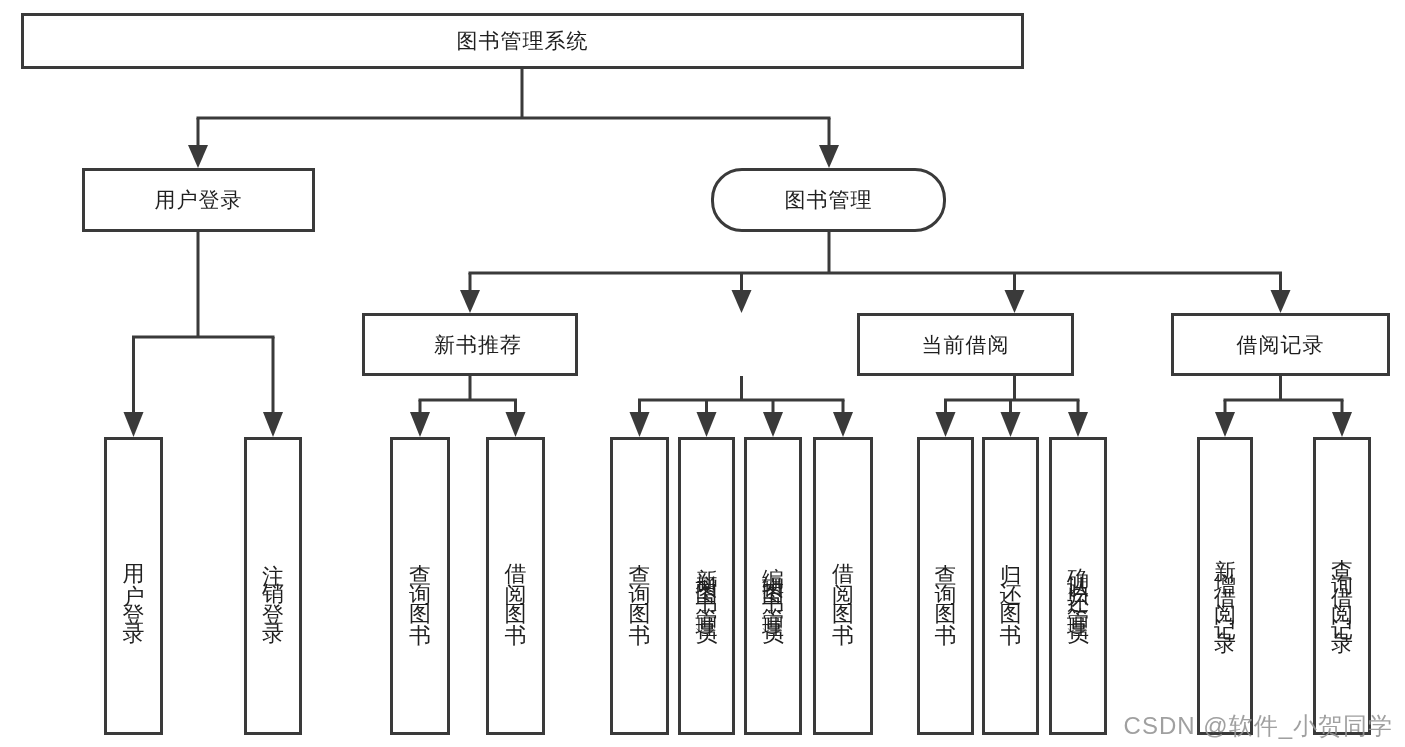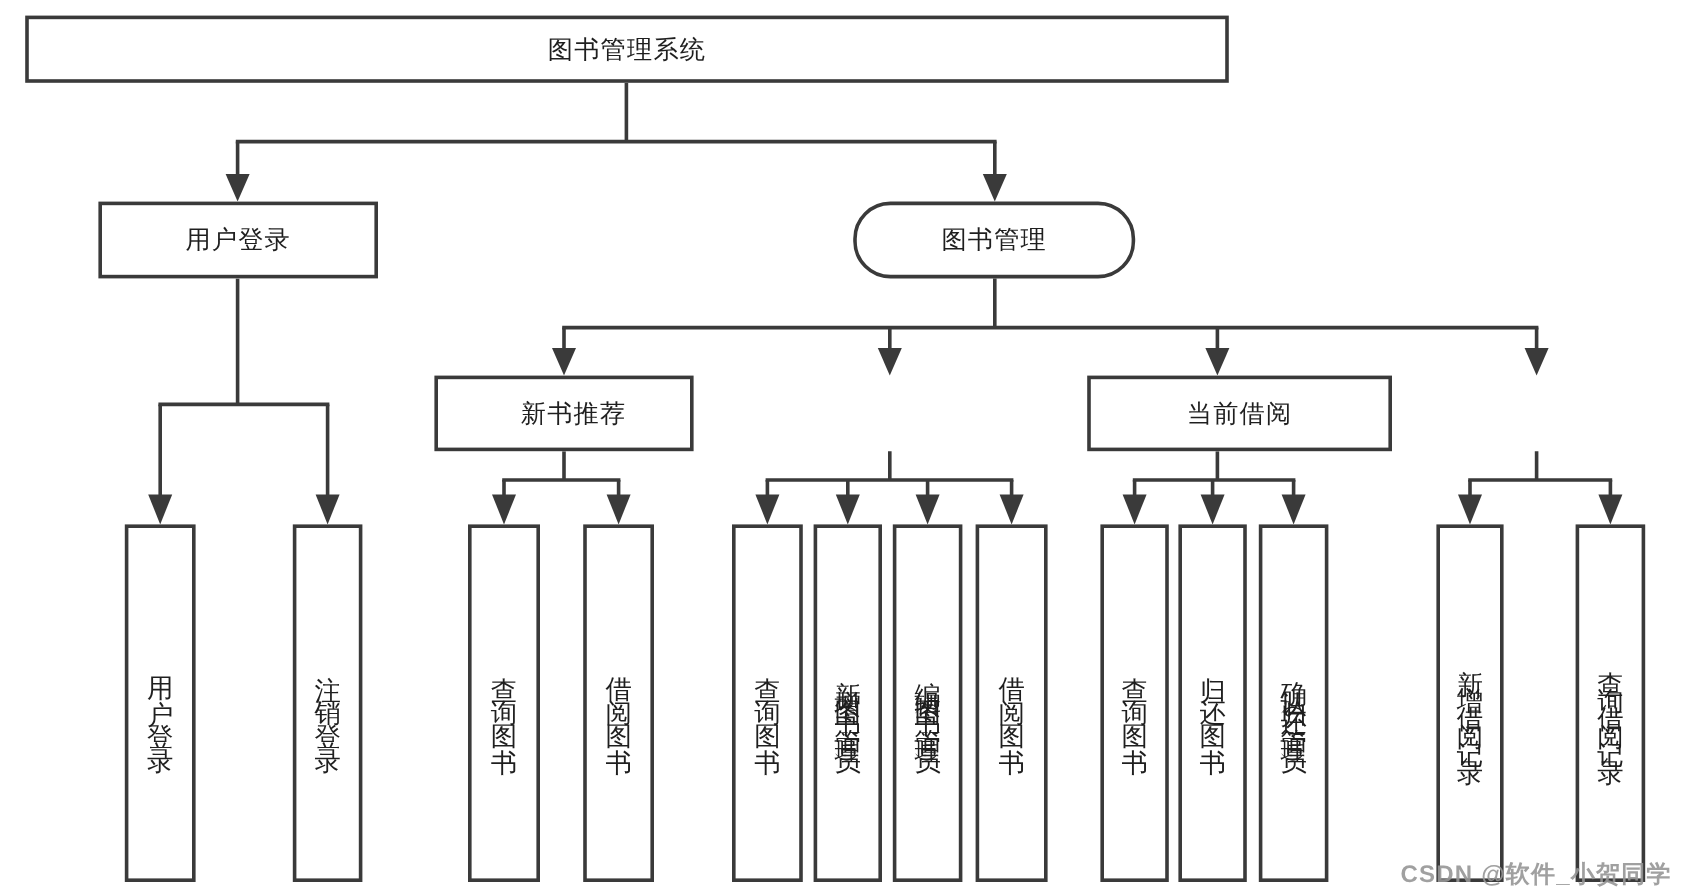--- a/index.html
+++ b/index.html
@@ -19,36 +19,35 @@
     font-size:22px;line-height:1;white-space:nowrap;
   }
   
   .n-root{left:21px;top:13px;width:1003px;height:56px;}
   
   .n-l2a{left:82px;top:168px;width:233px;height:64px;}
   .n-l2b{left:711px;top:168px;width:235px;height:64px;border-radius:31px;}
   
   .n-l3a{left:362px;top:313px;width:216px;height:63px;padding-left:16px;}
   .n-l3b{left:633px;top:313px;width:217px;height:63px;}
-  .n-l3c{left:906px;top:313px;width:254px;height:63px;}
+  .n-l3c{left:857px;top:313px;width:217px;height:63px;}
   .n-l3d{left:1171px;top:313px;width:219px;height:63px;}
   
   .leaf{top:437px;height:298px;}
   .n-f01{left:104px;width:59px;} .n-f02{left:244px;width:58px;}
   .n-f03{left:390px;width:60px;} .n-f04{left:486px;width:59px;}
   .n-f05{left:610px;width:59px;} .n-f06{left:678px;width:57px;}
   .n-f07{left:744px;width:58px;} .n-f08{left:813px;width:60px;}
   .n-f09{left:917px;width:57px;} .n-f10{left:982px;width:57px;}
   .n-f11{left:1049px;width:58px;} .n-f12{left:1197px;width:56px;}
   .n-f13{left:1313px;width:58px;}
   .watermark{
     position:absolute;right:12px;bottom:5px;z-index:5;
-    font-size:20px;color:rgba(150,150,150,0.9);letter-spacing:1px;
+    font-size:24px;color:rgba(150,150,150,0.9);letter-spacing:1px;
     white-space:nowrap;
-    font-weight:bold;
   }
 </style>
 </head>
 <body>
 
 <div class="stage">
 
   <svg class="wires" width="1405" height="747" viewBox="0 0 1405 747">
     <g stroke="#3a3a3a" stroke-width="3" fill="none">
       <path d="
@@ -101,20 +100,23 @@
   <div class="node n-l2b">
     <span class="hlabel">图书管理</span>
   </div>
 
   <div class="node n-l3a">
     <span class="hlabel">新书推荐</span>
   </div>
   <div class="node n-l3c">
     <span class="hlabel">当前借阅</span>
   </div>
+  <div class="node n-l3d">
+    <span class="hlabel">借阅记录</span>
+  </div>
 
   <div class="node vbox leaf n-f01">
     <span class="vlabel" style="letter-spacing: 20px;">用户登录</span>
   </div>
   <div class="node vbox leaf n-f02">
     <span class="vlabel" style="letter-spacing: 20px;">注销登录</span>
   </div>
   <div class="node vbox leaf n-f03">
     <span class="vlabel" style="letter-spacing: 20px;">查询图书</span>
   </div>

